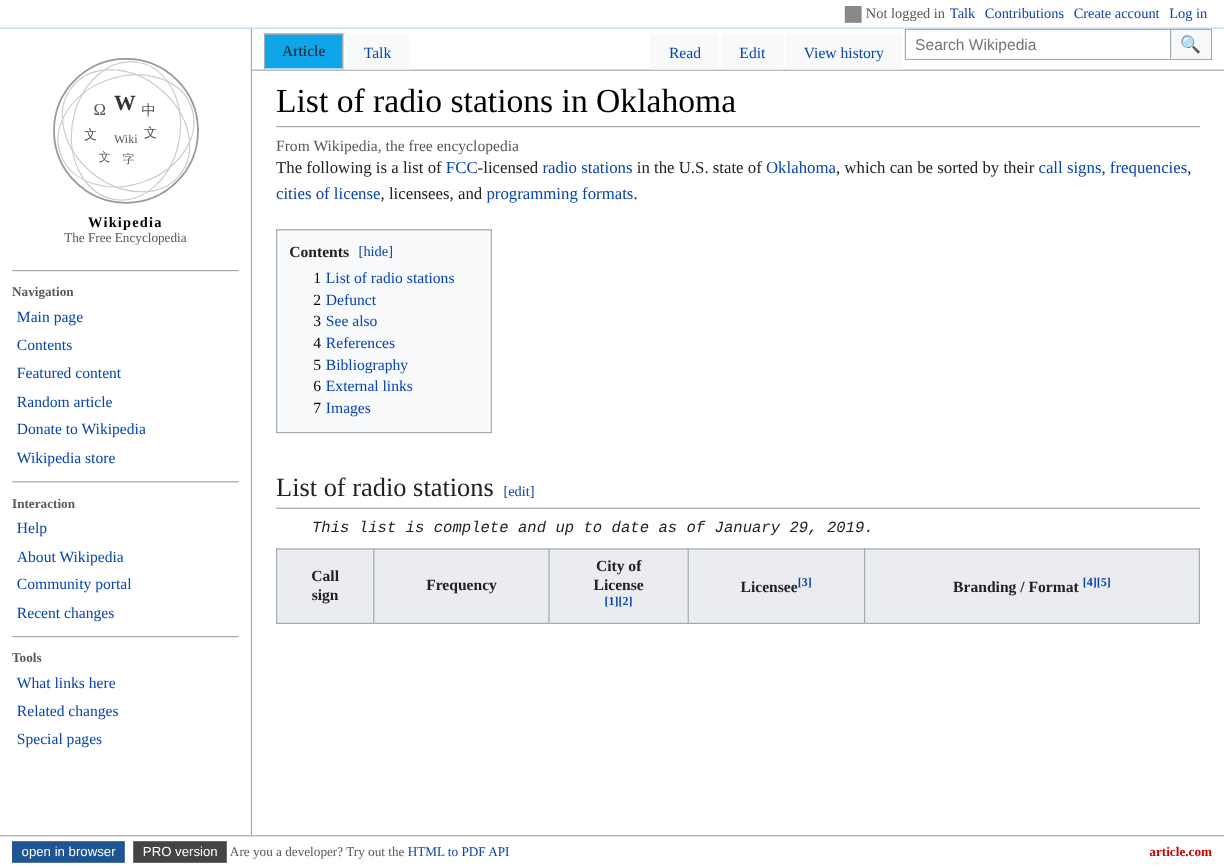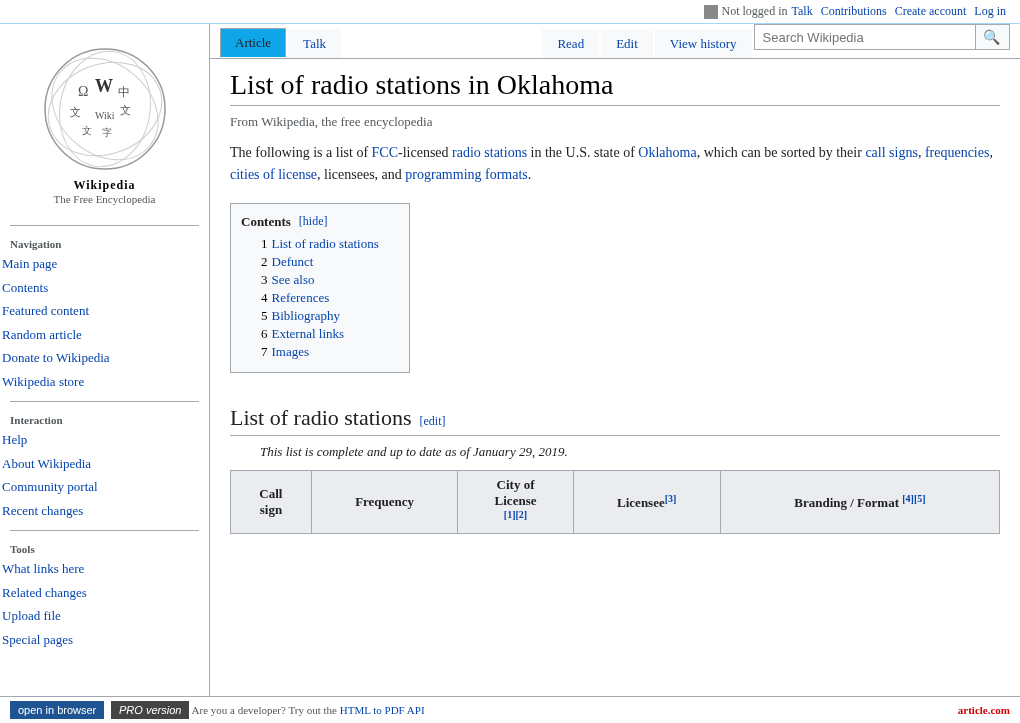--- a/index.html
+++ b/index.html
@@ -60,21 +60,21 @@
     }
     .sidebar-heading {
       font-size: 11px;
       font-weight: bold;
       color: #54595d;
       padding: 4px 10px 2px;
       text-transform: none;
     }
     .sidebar-link {
       display: block;
-      padding: 2px 2px;
+      padding: 2px 14px;
       color: #0645ad;
       text-decoration: none;
       font-size: 13px;
       line-height: 1.5;
     }
 
     
     #main {
       flex: 1;
       padding: 0;
@@ -140,21 +140,20 @@
       font-size: 28px;
       font-weight: normal;
       border-bottom: 1px solid #a2a9b1;
       padding-bottom: 4px;
       margin-bottom: 8px;
       color: #000;
     }
     .article-subtitle {
       font-size: 13px;
       color: #54595d;
-      margin-bottom: 12px;
     }
     .article-body {
       font-size: 14px;
       line-height: 1.6;
       margin-bottom: 16px;
     }
     .article-body a { color: #0645ad; text-decoration: none; }
 
     
     .toc {
@@ -197,20 +196,21 @@
       font-weight: normal;
       color: #0645ad;
       text-decoration: none;
     }
     .section-note {
       font-style: italic;
       color: #202122;
       font-size: 13px;
       margin-bottom: 10px;
       padding-left: 30px;
+      font-family: Liberation Mono, monospace;
     }
 
     
     .wiki-table {
       border-collapse: collapse;
       width: 100%;
       font-size: 13px;
     }
     .wiki-table th {
       background: #eaecf0;
@@ -247,21 +247,20 @@
       cursor: pointer;
       margin-right: 4px;
     }
     #bottom-bar .pro-btn {
       background: #444;
       color: #fff;
       border: none;
       padding: 3px 8px;
       font-size: 11px;
       cursor: pointer;
-      font-style: italic;
     }
     #bottom-bar a { color: #0645ad; text-decoration: none; }
     #bottom-bar .pdf-logo { color: #c00; font-weight: bold; font-size: 11px; }
   </style>
 </head>
 <body>
 
 <div id="top-bar">
   <span style="display:inline-block;width:14px;height:14px;background:#888;margin-right:4px;vertical-align:middle;"></span>
   <span>Not logged in</span>
@@ -309,21 +308,20 @@
     <div class="sidebar-heading">Interaction</div>
     <a class="sidebar-link" href="#">Help</a>
     <a class="sidebar-link" href="#">About Wikipedia</a>
     <a class="sidebar-link" href="#">Community portal</a>
     <a class="sidebar-link" href="#">Recent changes</a>
 
     <hr class="sidebar-divider">
     <div class="sidebar-heading">Tools</div>
     <a class="sidebar-link" href="#">What links here</a>
     <a class="sidebar-link" href="#">Related changes</a>
-    <a class="sidebar-link" href="#">Upload file</a>
     <a class="sidebar-link" href="#">Special pages</a>
   </div>
 
   <div id="main">
 
     <div id="tabs">
       <a class="tab active" href="#">Article</a>
       <a class="tab" href="#">Talk</a>
       <div class="tab-spacer"></div>
       <a class="tab" href="#">Read</a>

